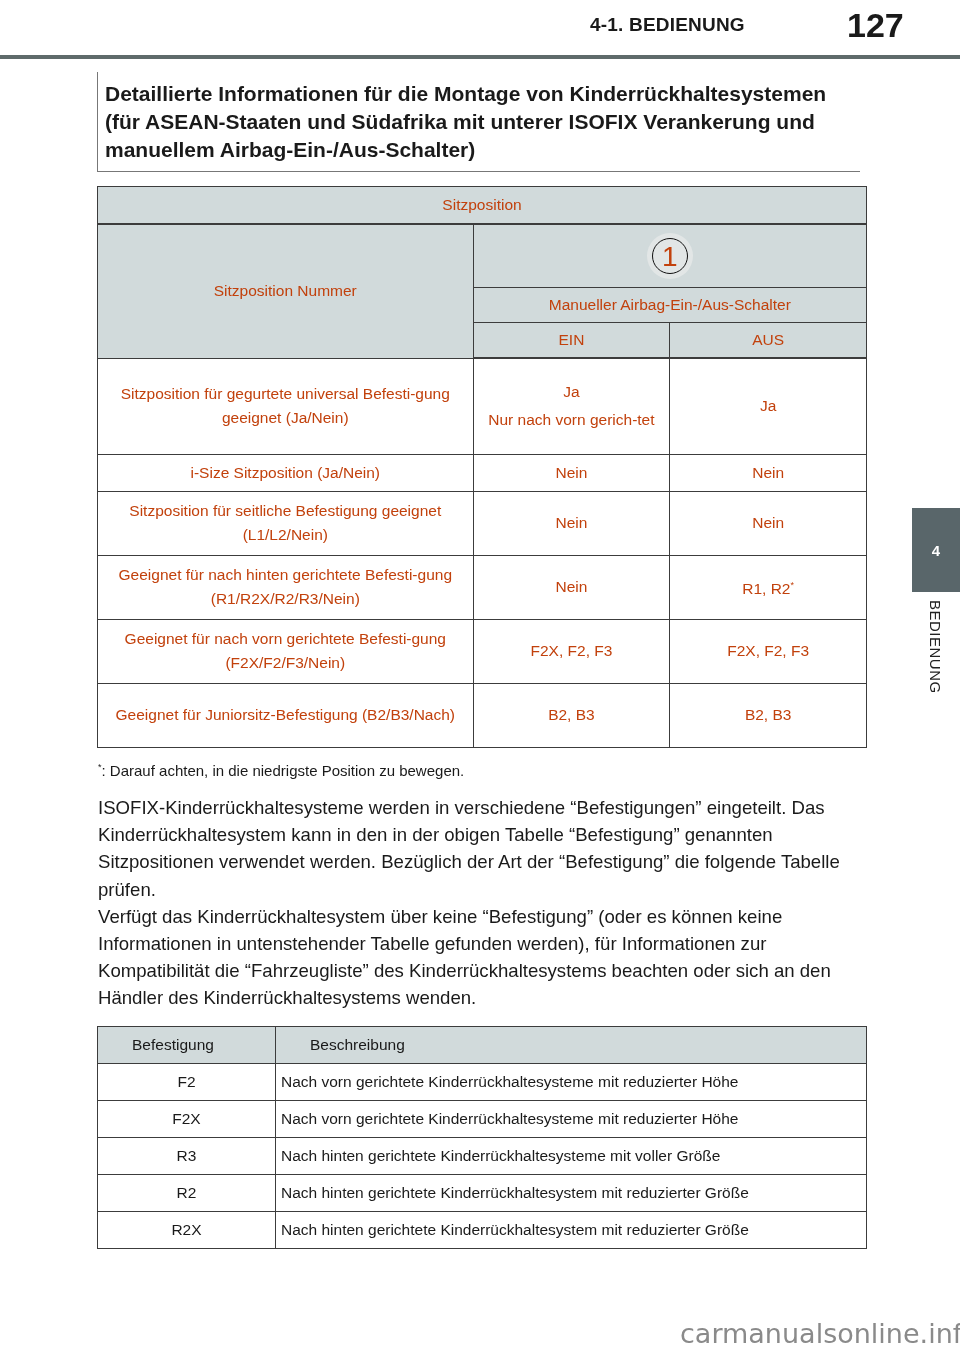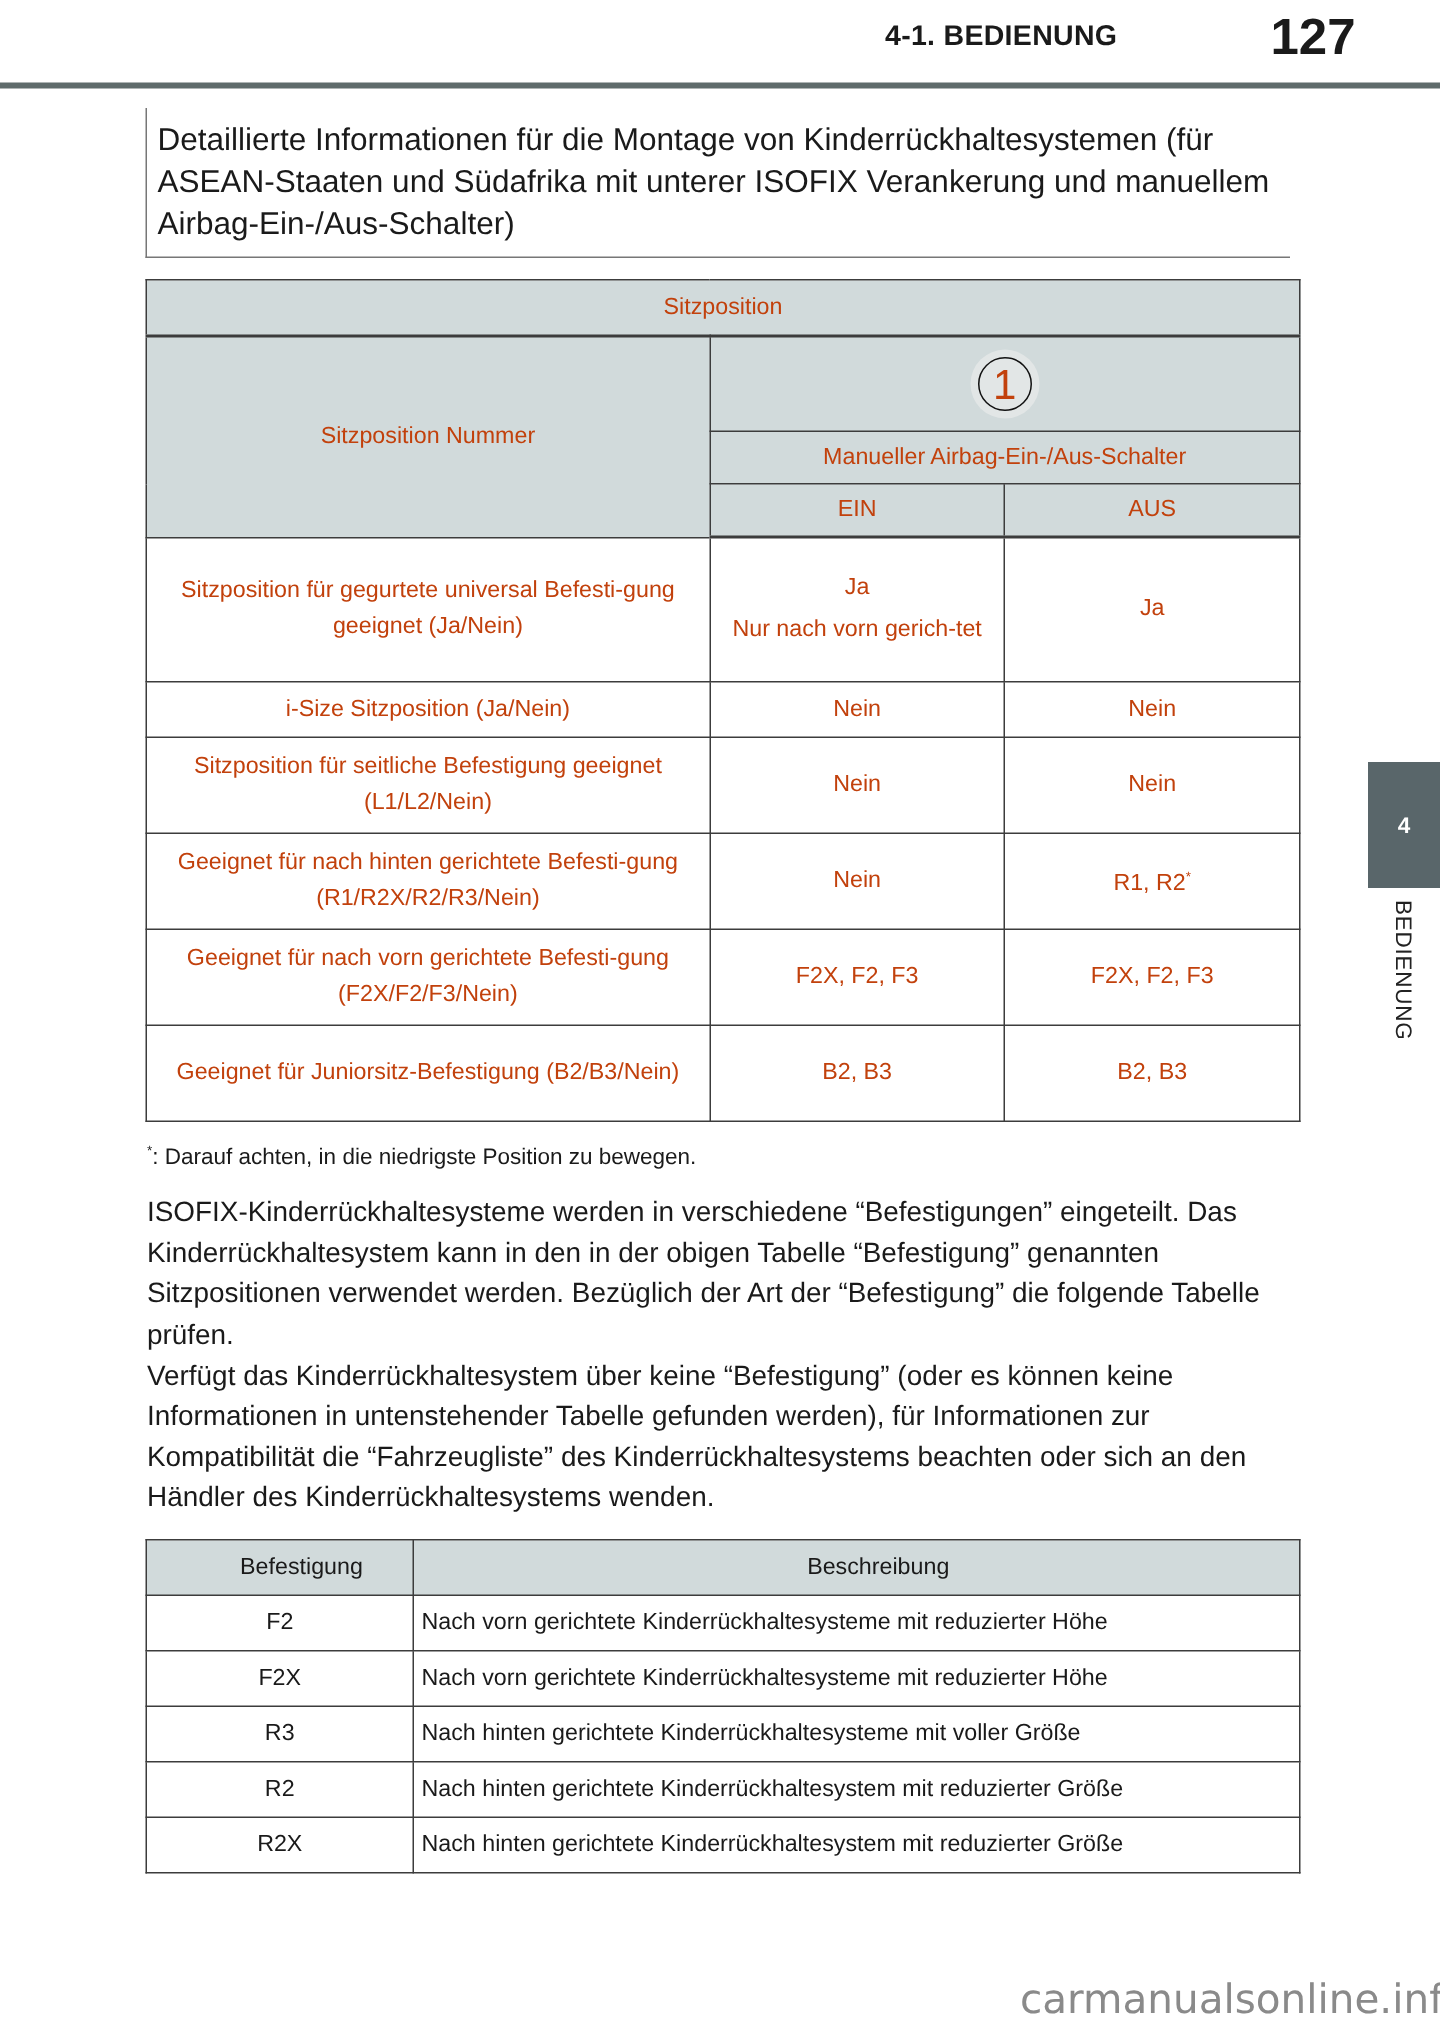--- a/index.html
+++ b/index.html
@@ -29,21 +29,21 @@
     position: absolute; left: 913px; top: 600px; width: 44px; height: 130px;
     display: flex; align-items: flex-start; justify-content: center;
   }
   .side-label span {
     writing-mode: vertical-rl; font-size: 15px; letter-spacing: 0.5px; color: #222;
   }
   .title-box {
     position: absolute; left: 97px; top: 72px; width: 763px; height: 100px;
     border-left: 1px solid #777; border-bottom: 1px solid #777;
     box-sizing: border-box; padding: 8px 0 0 7px;
-    font-size: 21px; line-height: 28px; color: #1a1a1a;
+    font-size: 21px; line-height: 28px; color: #1a1a1a; font-weight: bold;
   }
   table { border-collapse: collapse; position: absolute; }
   .t1 { left: 97px; top: 186px; width: 770px; }
   .t1 td {
     border: 1px solid #3c3c3c; text-align: center; vertical-align: middle;
     font-size: 15.5px; line-height: 24px; color: #c2410c; padding: 2px 4px;
   }
   .hdr { background: #d1dadb; }
   .thick-bottom td { border-bottom: 2px solid #3c3c3c; }
   .circle {
@@ -60,21 +60,21 @@
     position: absolute; left: 98px; top: 794px; width: 770px;
     font-size: 18.6px; line-height: 27.2px; color: #1a1a1a;
   }
   .body-text p { margin: 0; }
   .t2 { left: 97px; top: 1026px; width: 770px; }
   .t2 td {
     border: 1px solid #3c3c3c; font-size: 15.5px; height: 32px; padding: 2px 5px;
     color: #1a1a1a;
   }
   .t2 td.code { text-align: center; width: 138px; }
-  .t2 .hdr td { text-align: center; padding-left: 34px; }
+  .t2 .hdr td { text-align: left; padding-left: 34px; }
   .watermark {
     position: absolute; left: 680px; top: 1318px; font-size: 27px; color: #8a8a8a;
     font-family: "DejaVu Sans", sans-serif;
   }
 </style>
 </head>
 <body>
 
 <div class="header-section">4-1. BEDIENUNG</div>
 <div class="header-page">127</div>
@@ -134,21 +134,21 @@
     <td>Geeignet für nach hinten gerichtete Befesti-gung (R1/R2X/R2/R3/Nein)</td>
     <td>Nein</td>
     <td><span>R1, R2</span><sup style="font-size:9px">*</sup></td>
   </tr>
   <tr style="height:64px">
     <td>Geeignet für nach vorn gerichtete Befesti-gung (F2X/F2/F3/Nein)</td>
     <td>F2X, F2, F3</td>
     <td>F2X, F2, F3</td>
   </tr>
   <tr style="height:64px">
-    <td>Geeignet für Juniorsitz-Befestigung (B2/B3/Nein)</td>
+    <td>Geeignet für Juniorsitz-Befestigung (B2/B3/Nach)</td>
     <td>B2, B3</td>
     <td>B2, B3</td>
   </tr>
 </tbody>
   </table>
 
 <div class="footnote"><sup>*</sup><span>:  Darauf achten, in die niedrigste Position zu bewegen.</span></div>
 
 <div class="body-text">
   <p>ISOFIX-Kinderrückhaltesysteme werden in verschiedene “Befestigungen” eingeteilt. Das Kinderrückhaltesystem kann in den in der obigen Tabelle “Befestigung” genannten Sitzpositionen verwendet werden. Bezüglich der Art der “Befestigung” die folgende Tabelle prüfen.</p>

